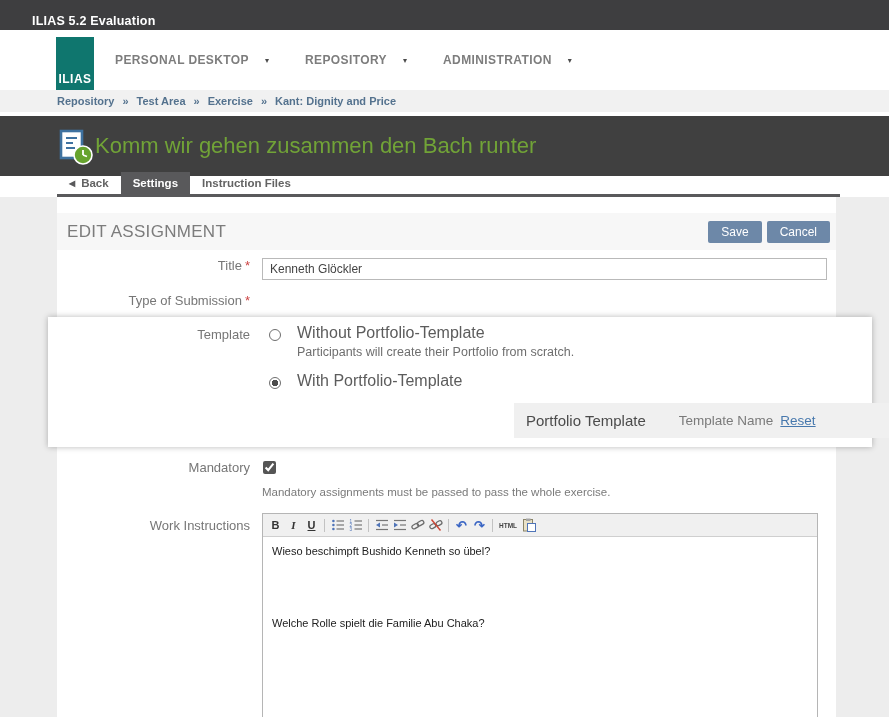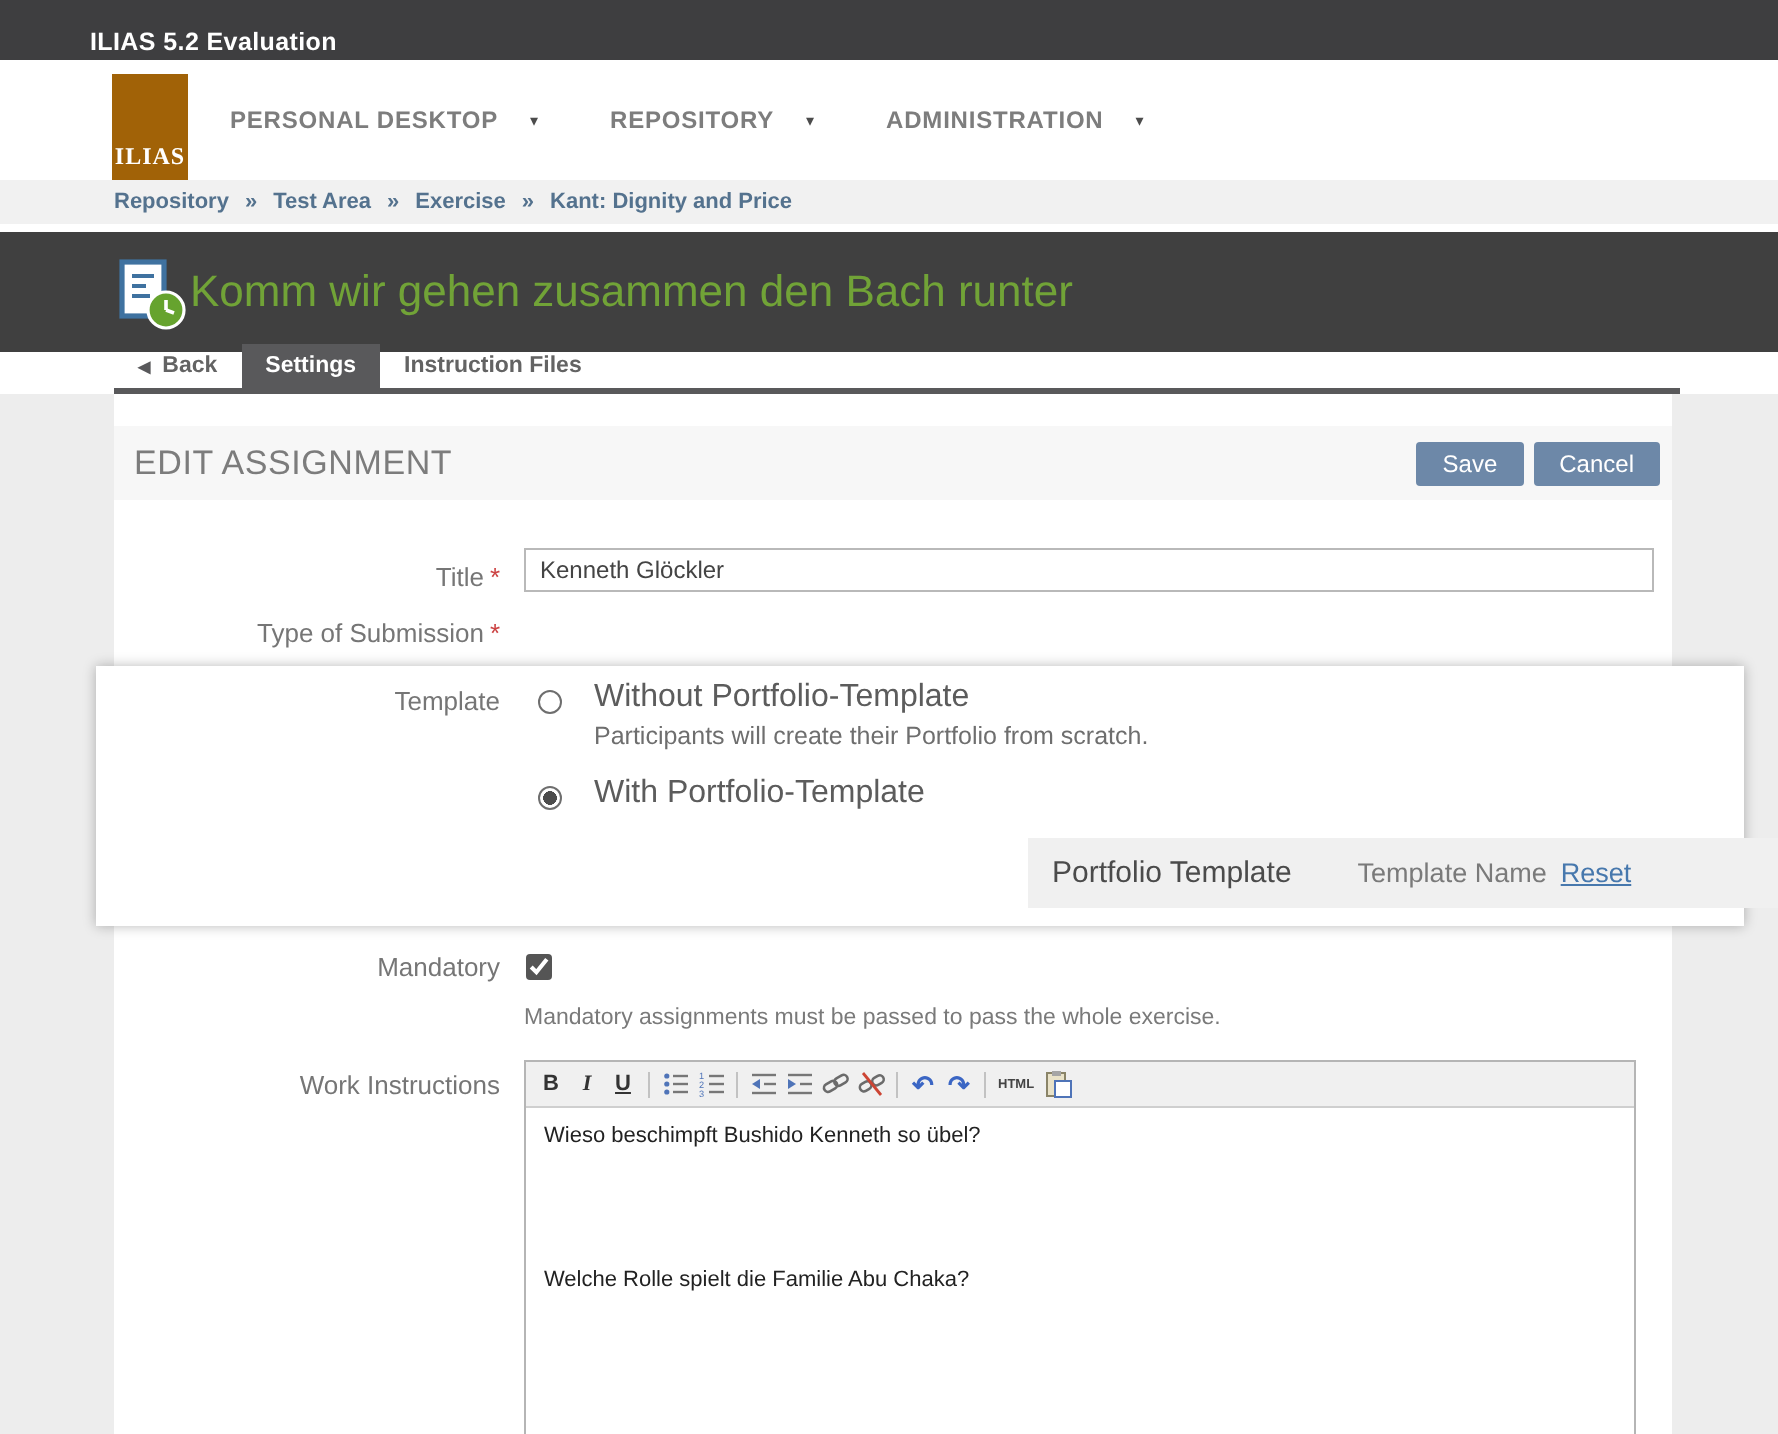--- a/index.html
+++ b/index.html
@@ -1,28 +1,28 @@
 <!DOCTYPE html>
 <html><head>
 <meta charset="utf-8">
 <style>
   html,body{margin:0;padding:0;background:#fff;}
   .screen{position:relative;width:889px;height:717px;overflow:hidden;background:#fff;
           font-family:"Liberation Sans",sans-serif;}
 
   
   .topbar{position:absolute;left:0;top:0;width:100%;height:41px;background:#3e3e40;
-          box-sizing:border-box;padding-left:45px;display:flex;align-items:center;}
+          box-sizing:border-box;padding-left:32px;display:flex;align-items:center;}
   .topbar-title{color:#fff;font-size:12.5px;font-weight:700;letter-spacing:.2px;}
 
   
   .mainheader{position:absolute;top:30px;left:0;width:100%;height:60px;background:#fff;}
-  .logo{position:absolute;left:56px;top:7px;width:38px;height:54px;background:#a16207;
+  .logo{position:absolute;left:56px;top:7px;width:38px;height:54px;background:#0f766e;
         display:flex;align-items:flex-end;justify-content:center;box-sizing:border-box;
-        padding-bottom:5px;cursor:pointer;font-family:Liberation Serif, serif;}
+        padding-bottom:5px;cursor:pointer;}
   .logo span{color:#fff;font-size:12px;font-weight:700;letter-spacing:.5px;}
   .nav{position:absolute;left:115px;top:0;height:60px;display:flex;align-items:center;gap:36px;}
   .nav-item{display:flex;align-items:center;gap:16px;cursor:pointer;}
   .nav-label{font-size:12px;font-weight:600;color:#7d7d7d;letter-spacing:.4px;}
   .caret{font-size:8px;color:#4c4c4c;padding-top:1px;}
 
   
   .breadcrumb{position:absolute;top:90px;left:0;width:100%;height:22px;background:#f1f1f1;
               display:flex;align-items:center;box-sizing:border-box;padding-left:57px;gap:8px;}
   .crumb{font-size:11px;font-weight:700;color:#54728e;cursor:pointer;}
@@ -50,21 +50,21 @@
                box-sizing:border-box;padding:0 6px 0 10px;}
   .form-title{flex:1;font-size:17px;color:#7c7c7c;font-weight:400;letter-spacing:.3px;}
   .btn{background:#6d88a8;color:#fff;border:none;font-family:inherit;font-size:12px;
        padding:4px 13px;border-radius:2px;margin-left:5px;cursor:pointer;}
 
   .row{display:flex;}
   .lbl{width:193px;flex:none;text-align:right;font-size:13px;color:#767676;}
   .req{color:#c44;margin-left:3px;}
   .ctrl{margin-left:12px;flex:1;min-width:0;}
 
-  .row-title{margin-top:24px;align-items:flex-end;}
+  .row-title{margin-top:8px;align-items:flex-start;}
   .text-input{width:565px;height:22px;border:1px solid #b9b9b9;box-sizing:border-box;
               font-family:inherit;font-size:12px;color:#444;padding:0 7px;}
 
   .row-tos{margin-top:9px;}
   .row-tos .lbl{padding-top:4px;}
   .static-val{display:inline-block;font-size:16px;color:#666;border-left:1px solid #e3e3e3;
               padding:2px 10px 4px 7px;}
 
   
   .popout{position:relative;margin:9px 0 0 -9px;width:824px;background:#fff;

